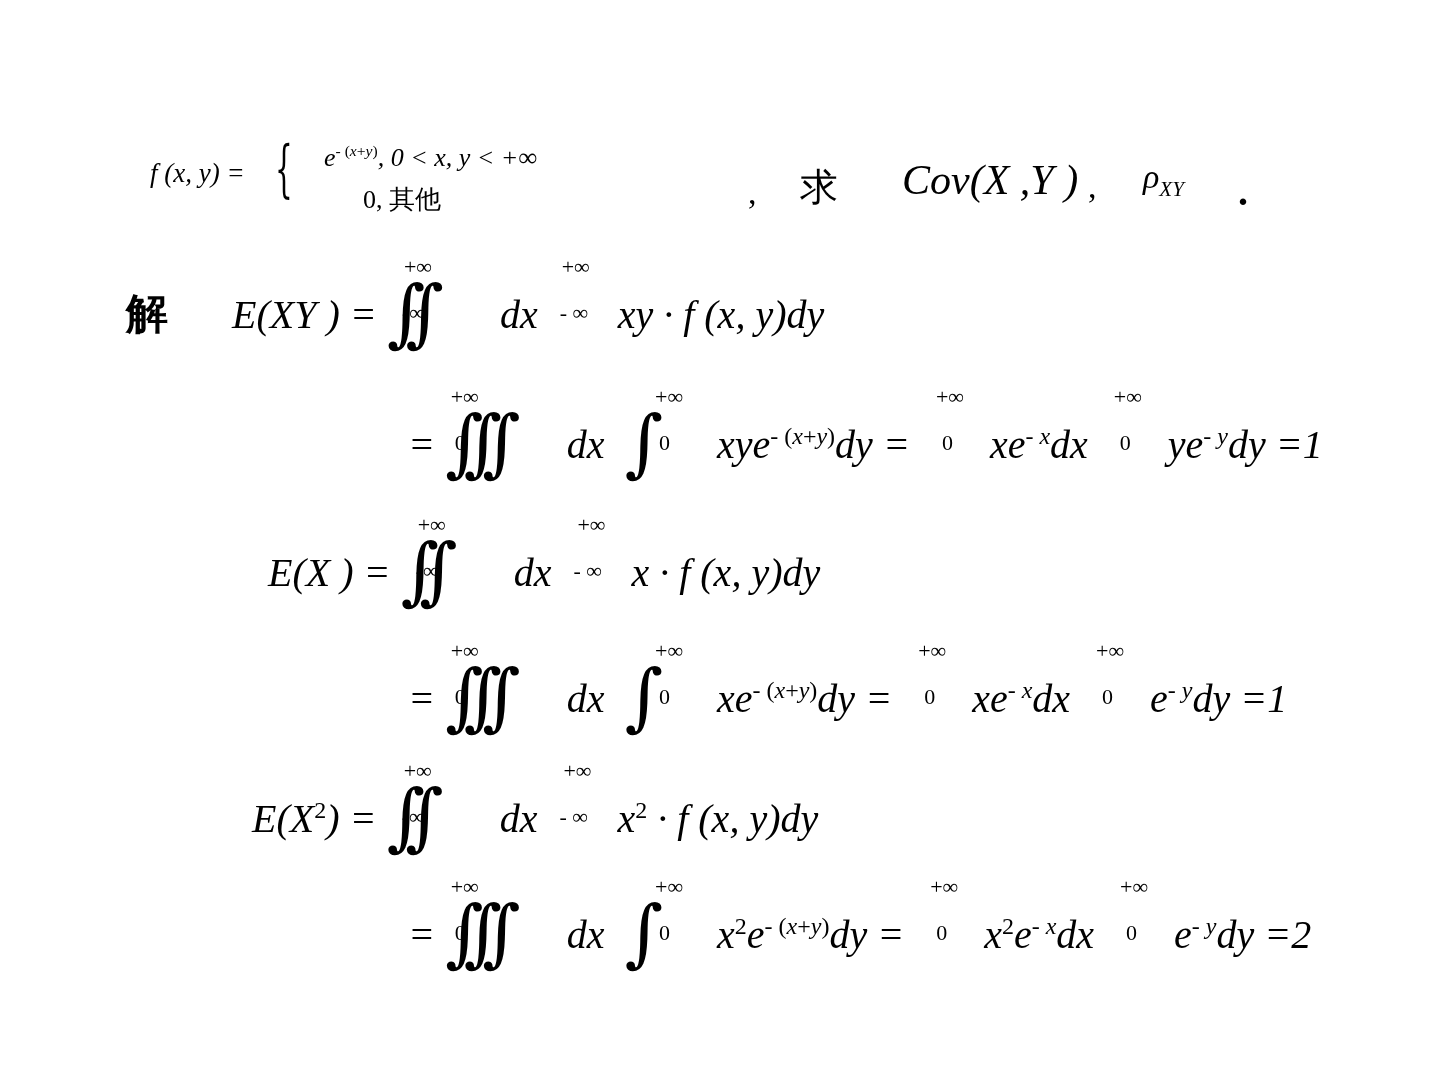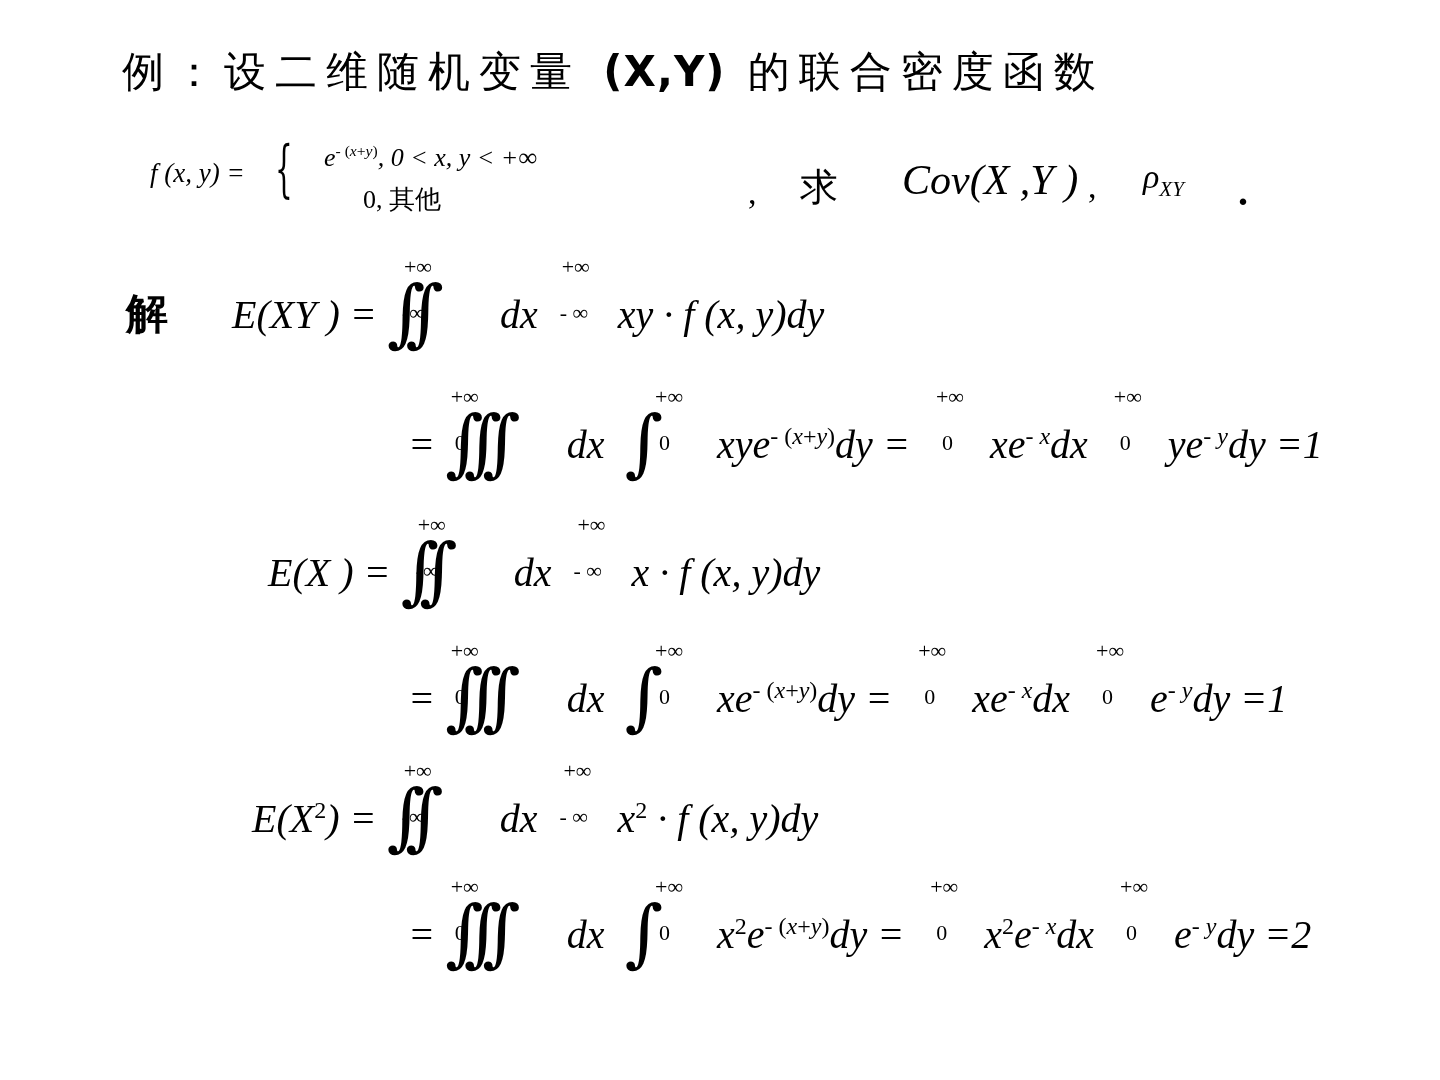--- a/index.html
+++ b/index.html
@@ -184,23 +184,20 @@
     font-style: normal;
     white-space: nowrap;
   }
   sup, sub { font-size: 0.6em; }
 </style>
 </head>
 <body>
 
 <div class="slide">
 
-  <div class="title-line">
-    <span>例：设二维随机变量 </span><span class="bold">(X,Y)</span><span> 的联合密度函数</span>
-  </div>
 
   <div class="density-row">
     <span class="fxy">
       <i>f</i> (<i>x</i>, <i>y</i>) =
     </span>
     <span class="brace">{</span>
     <span class="case-top">
       <i>e</i><sup class="up">- (<i>x</i>+<i>y</i>)</sup>, 0 &lt; <i>x</i>, <i>y</i> &lt; +∞
     </span>
     <span class="case-bot">

